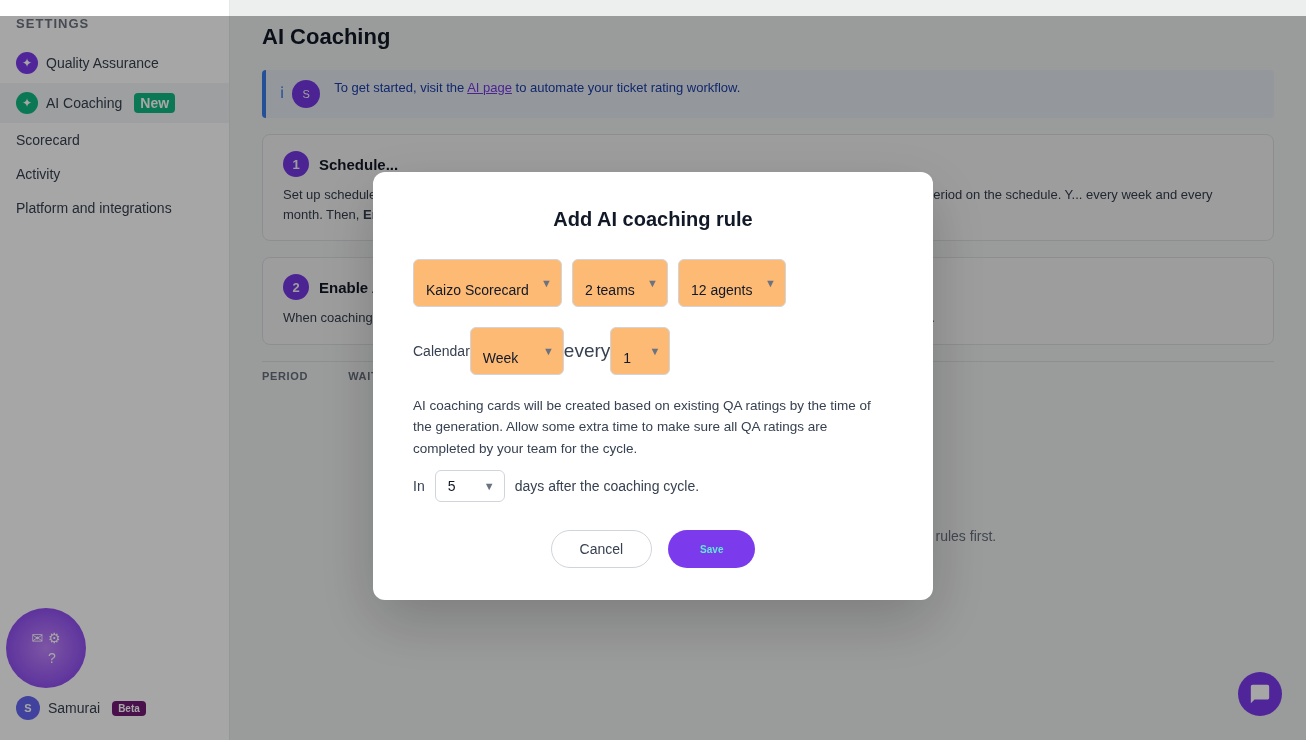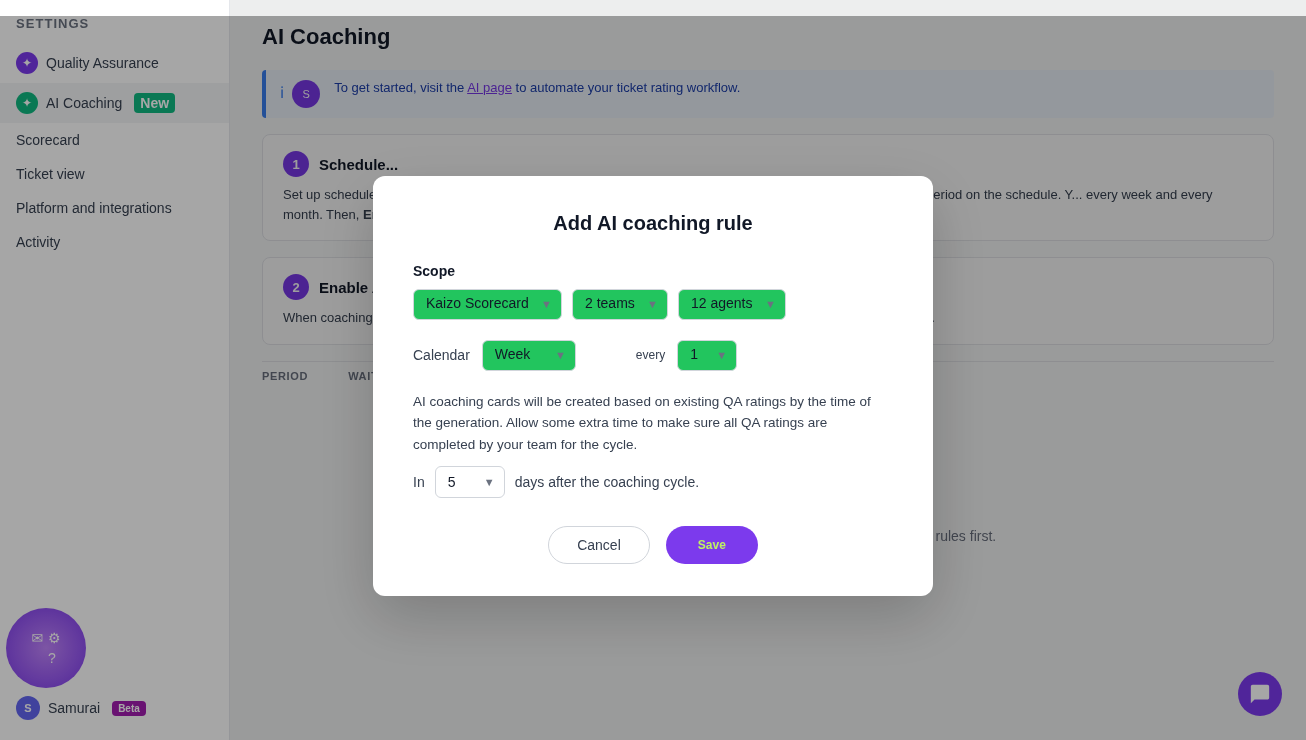--- a/index.html
+++ b/index.html
@@ -55,21 +55,21 @@
     .badge-new {
       background: #10b981;
       color: #fff;
       font-size: 14px;
       font-weight: 600;
       padding: 2px 6px;
       border-radius: 4px;
       margin-left: 4px;
     }
     .badge-beta {
-      background: #a21caf;
+      background: #701a75;
       color: #fff;
       font-size: 10px;
       font-weight: 600;
       padding: 2px 6px;
       border-radius: 4px;
       margin-left: 4px;
     }
     .sidebar-bottom {
       position: absolute;
       bottom: 20px;
@@ -220,51 +220,49 @@
       display: flex;
       gap: 10px;
     }
     .select-wrapper {
       position: relative;
       display: inline-flex;
       align-items: center;
     }
     .modal-select {
       appearance: none;
-      background: #22c55e;
+      background: #fdba74;
       border: 1px solid #d1d5db;
       border-radius: 6px;
-      padding: 5px 32px 8px 12px;
+      padding: 22px 32px 8px 12px;
       font-size: 14px;
       color: #111827;
       cursor: pointer;
       outline: none;
     }
     .select-chevron {
       position: absolute;
       right: 10px;
       pointer-events: none;
       color: #6b7280;
       font-size: 11px;
     }
 
     .coaching-cycle-row {
       display: flex;
       align-items: center;
-      gap: 12px;
     }
     .cycle-label {
       font-size: 14px;
       color: #374151;
       font-weight: 500;
     }
     .every-label {
-      font-size: 12px;
-      color: #374151;
-      margin-left: 48px;
+      font-size: 19px;
+      color: #374151;
     }
 
     .info-text {
       font-size: 13.5px;
       color: #374151;
       line-height: 1.6;
       margin-bottom: 11px;
     }
 
     .generate-row {
@@ -308,23 +306,23 @@
       font-size: 14px;
       font-weight: 500;
       color: #374151;
       cursor: pointer;
     }
     .btn-save {
       background: #7c3aed;
       border: none;
       border-radius: 20px;
       padding: 10px 32px;
-      font-size: 12px;
+      font-size: 10px;
       font-weight: 600;
-      color: #bef264;
+      color: #5eead4;
       cursor: pointer;
     }
     .info-banner {
       background: #eff6ff;
       border-left: 4px solid #3b82f6;
       padding: 10px 14px;
       border-radius: 4px;
       font-size: 13px;
       color: #1e40af;
       margin-bottom: 16px;
@@ -359,30 +357,27 @@
   <div class="sidebar-item active">
     <span class="icon-circle green">✦</span>
     <span>AI Coaching</span>
     <span class="badge-new">New</span>
   </div>
 
   <div class="sidebar-item">
     <span>Scorecard</span>
   </div>
 
+
   <div class="sidebar-item">
-    <span>Ticket view</span>
+    <span>Activity</span>
   </div>
 
   <div class="sidebar-item">
     <span>Platform and integrations</span>
-  </div>
-
-  <div class="sidebar-item">
-    <span>Activity</span>
   </div>
 
   <div class="sidebar-bottom">
 
     <div style="width:100px;height:80px;position:relative;margin-bottom:8px;">
       <div style="width:80px;height:80px;border-radius:50%;background:radial-gradient(circle,#c084fc,#7c3aed);position:absolute;bottom:0;left:-10px;display:flex;align-items:center;justify-content:center;">
         <div style="display:grid;grid-template-columns:1fr 1fr;gap:4px;padding:8px;">
           <span style="color:#fff;font-size:14px;">✉</span>
           <span style="color:#fff;font-size:14px;">⚙</span>
           <span style="color:#fff;font-size:14px;"></span>
@@ -453,21 +448,20 @@
     </div>
     <div class="empty-state-text">Seems like there is nothing to enable, let's add the AI Coaching rules first.</div>
   </div>
 </div>
 
 <div class="overlay">
   <div class="modal">
     <div class="modal-title">Add AI coaching rule</div>
 
     <div class="form-section">
-      <label class="form-label">Scope</label>
       <div class="scope-row">
 
         <div class="select-wrapper">
           <select class="modal-select">
             <option>Kaizo Scorecard</option>
           </select>
           <span class="select-chevron">▼</span>
         </div>
 
         <div class="select-wrapper">

